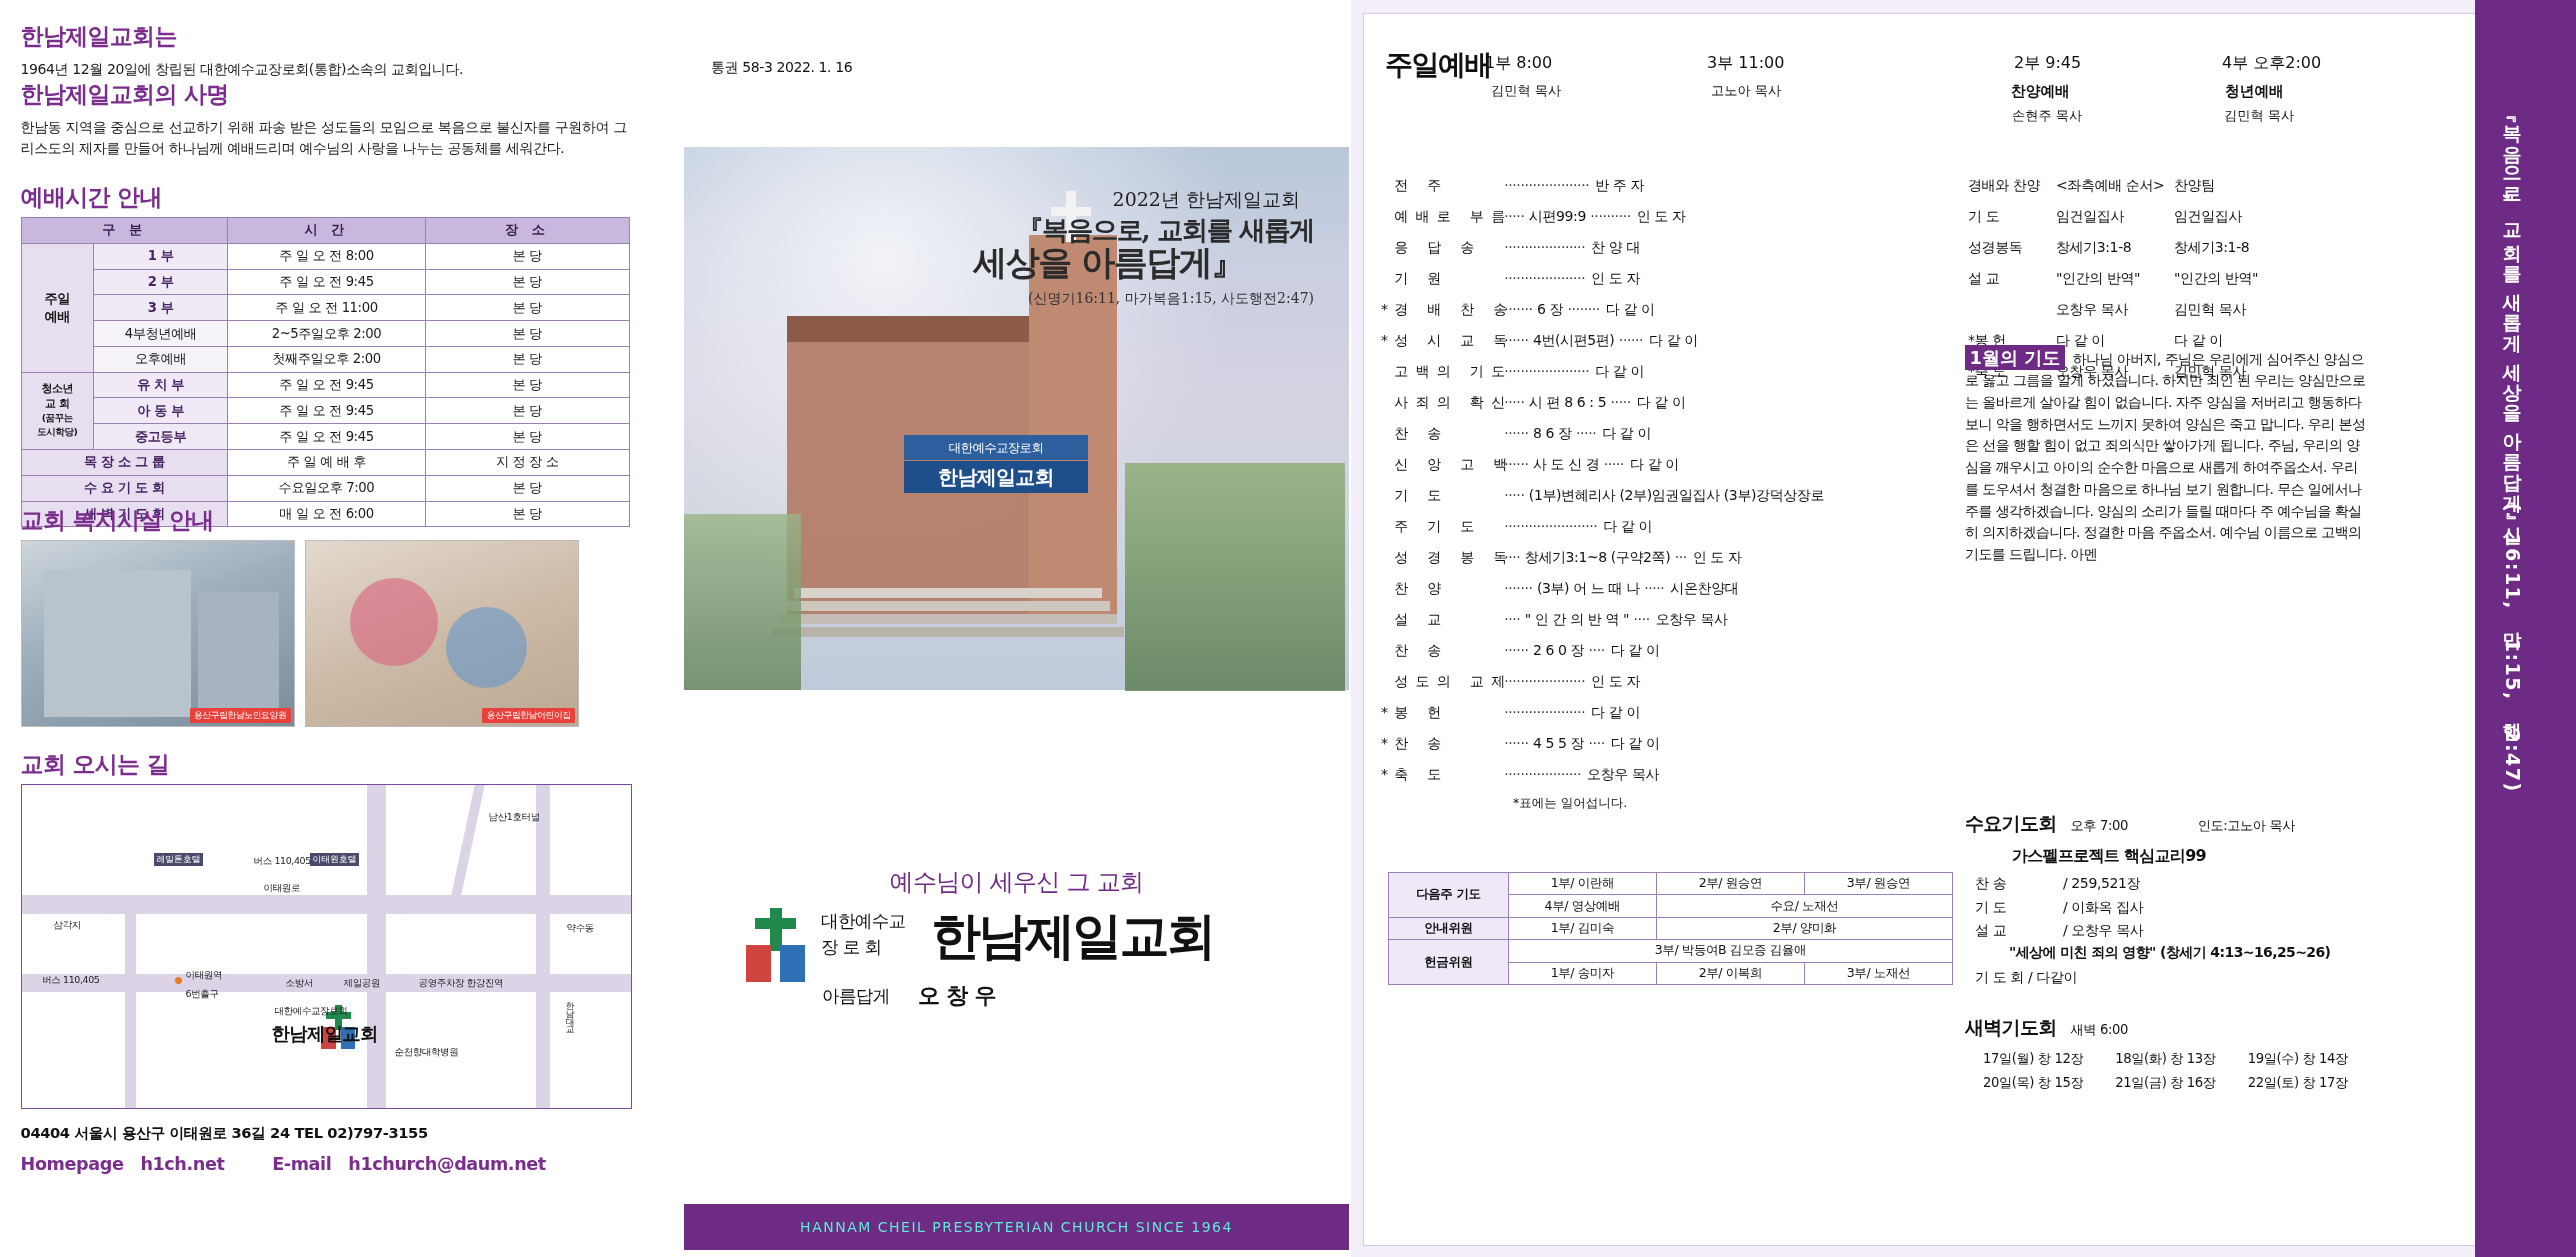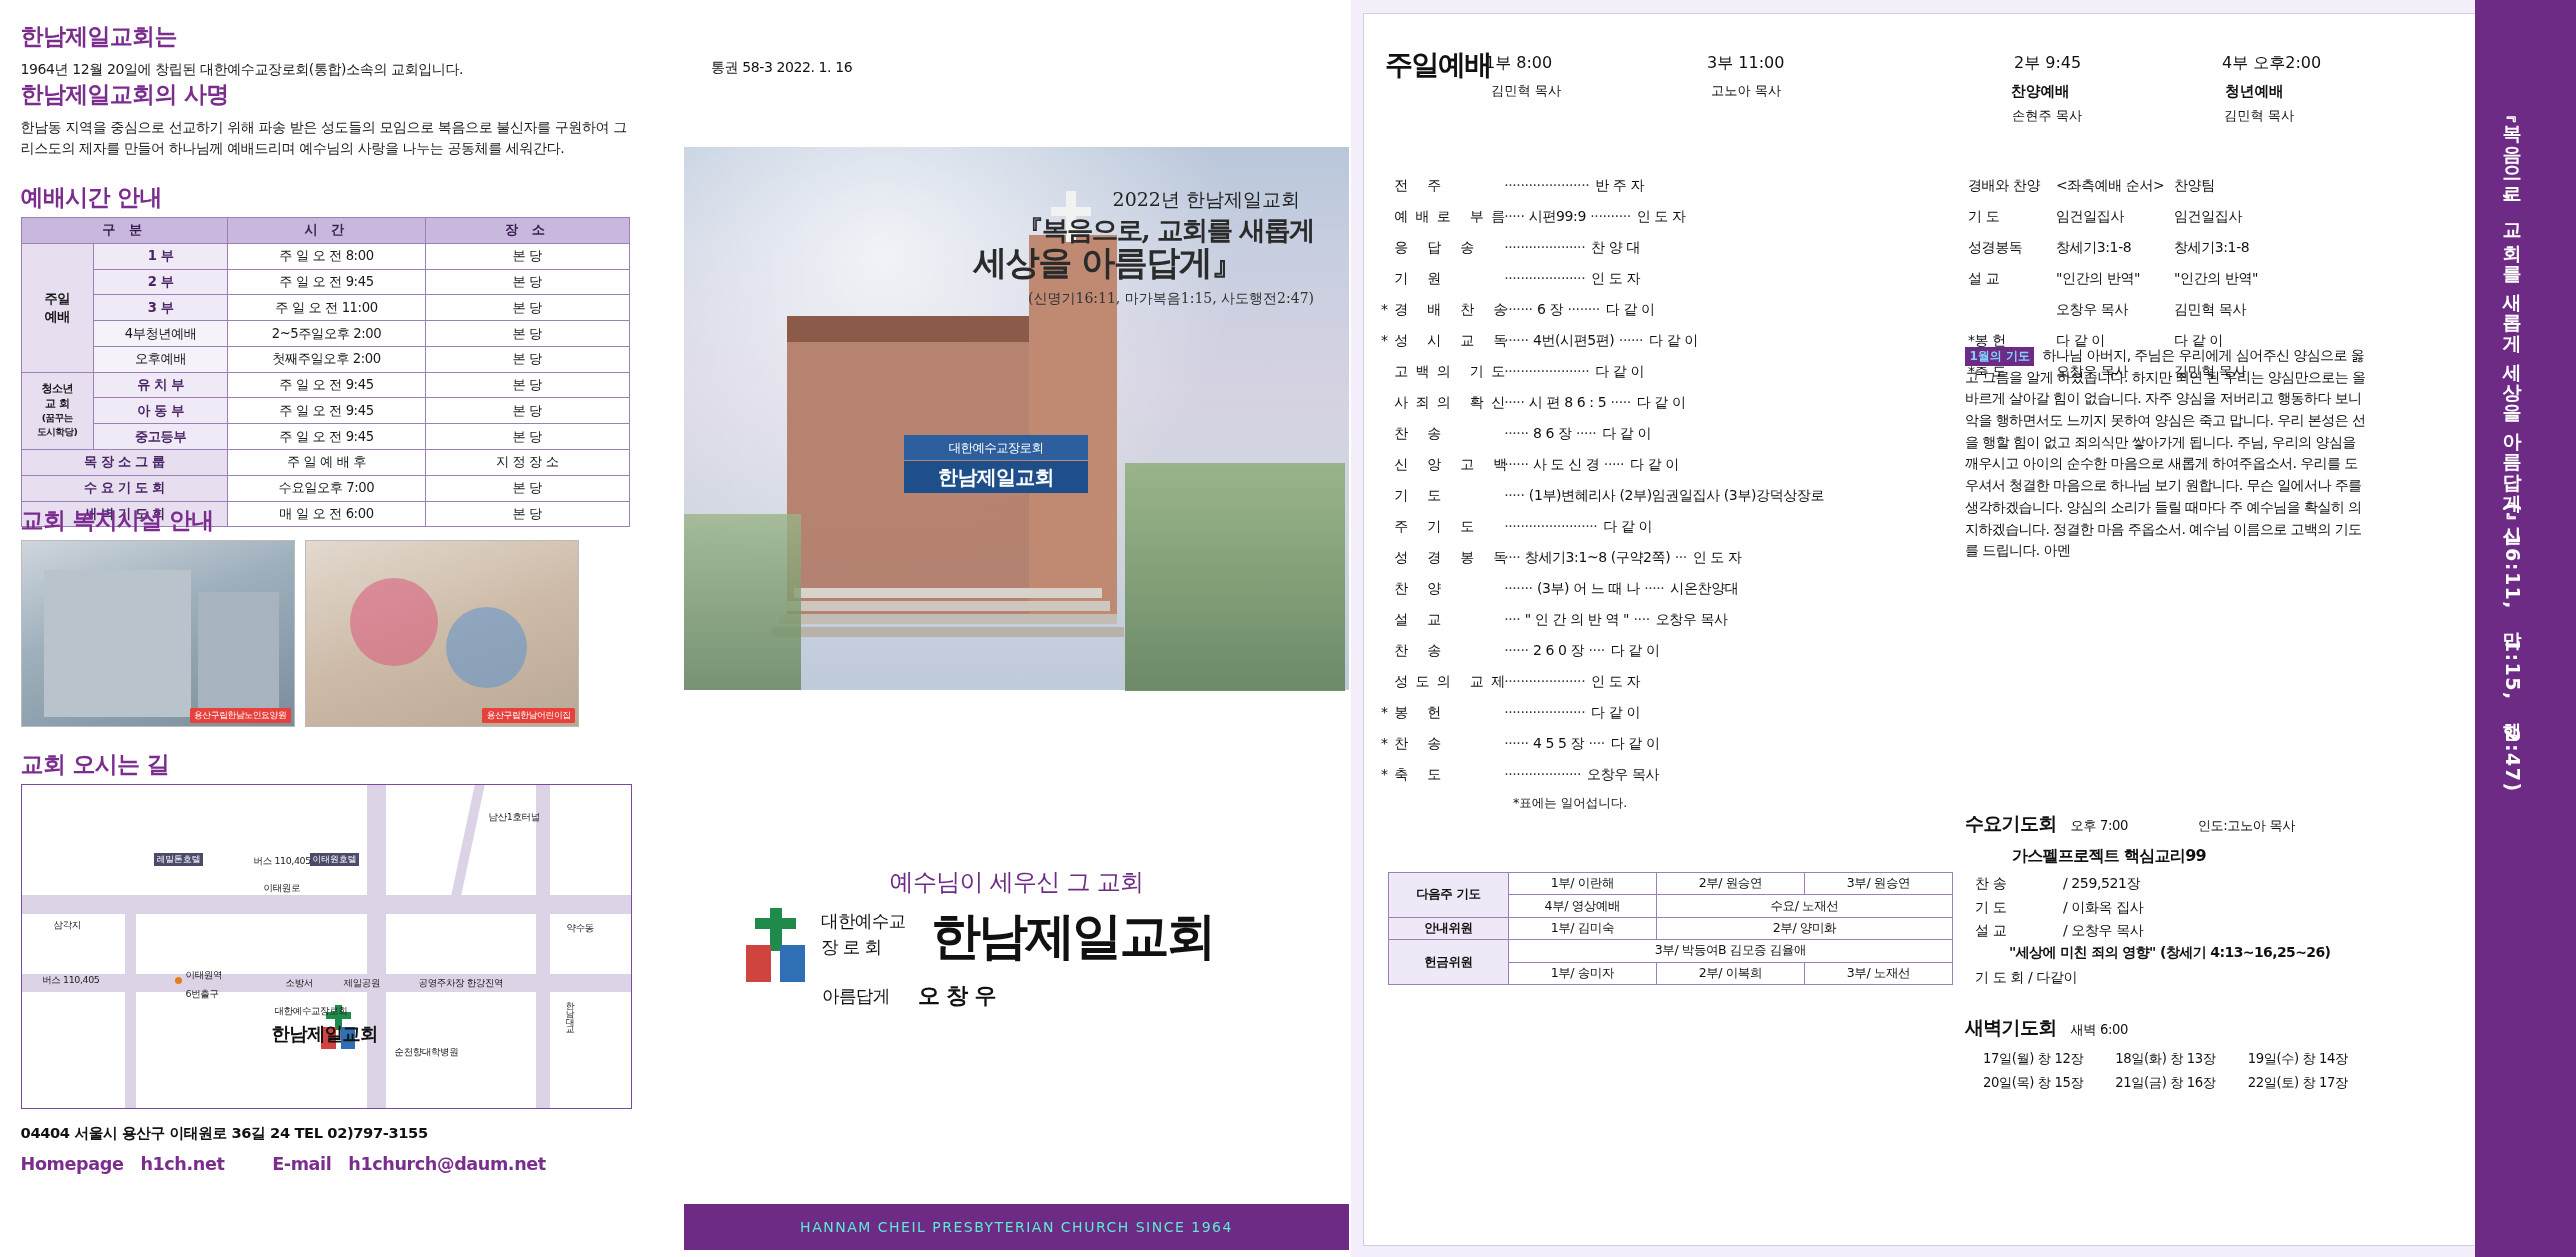--- a/index.html
+++ b/index.html
@@ -51,21 +51,21 @@
   .ord-lead{display:inline-block;width:110px;letter-spacing:7.3px;}
   .dots{color:#333;}
 
   .mini-table{border-collapse:collapse;font-size:12.5px;}
   .mini-table td{border:0.7px solid #9b7fb5;padding:2.2px 4.4px;text-align:center;letter-spacing:-0.4px;}
   .mini-table td.lbl{background:#efe8f6;font-weight:bold;}
 
   .rt-h{font-size:19px;font-weight:bold;color:#111;letter-spacing:-0.7px;}
   .rt-b{font-size:13.2px;color:#111;letter-spacing:-0.4px;line-height:1.45;}
   .prayer{font-size:14px;line-height:1.55;letter-spacing:-0.6px;color:#111;text-align:justify;}
-  .badge{display:inline-block;background:#6e2b86;color:#7dd3fc;font-size:12px;padding:0.7px 4.4px;margin-right:4.4px;font-weight:bold;}
+  .badge{display:inline-block;background:#6e2b86;color:#ffffff;font-size:18px;padding:0.7px 4.4px;margin-right:4.4px;font-weight:bold;}
 </style>
 </head>
 <body>
 
 <div class="page">
 
   <div class="panel-left">
 
     <div class="sec" style="left:20.6px;top:20.6px;width:624px;">
       <div class="h-title">한남제일교회는</div>

